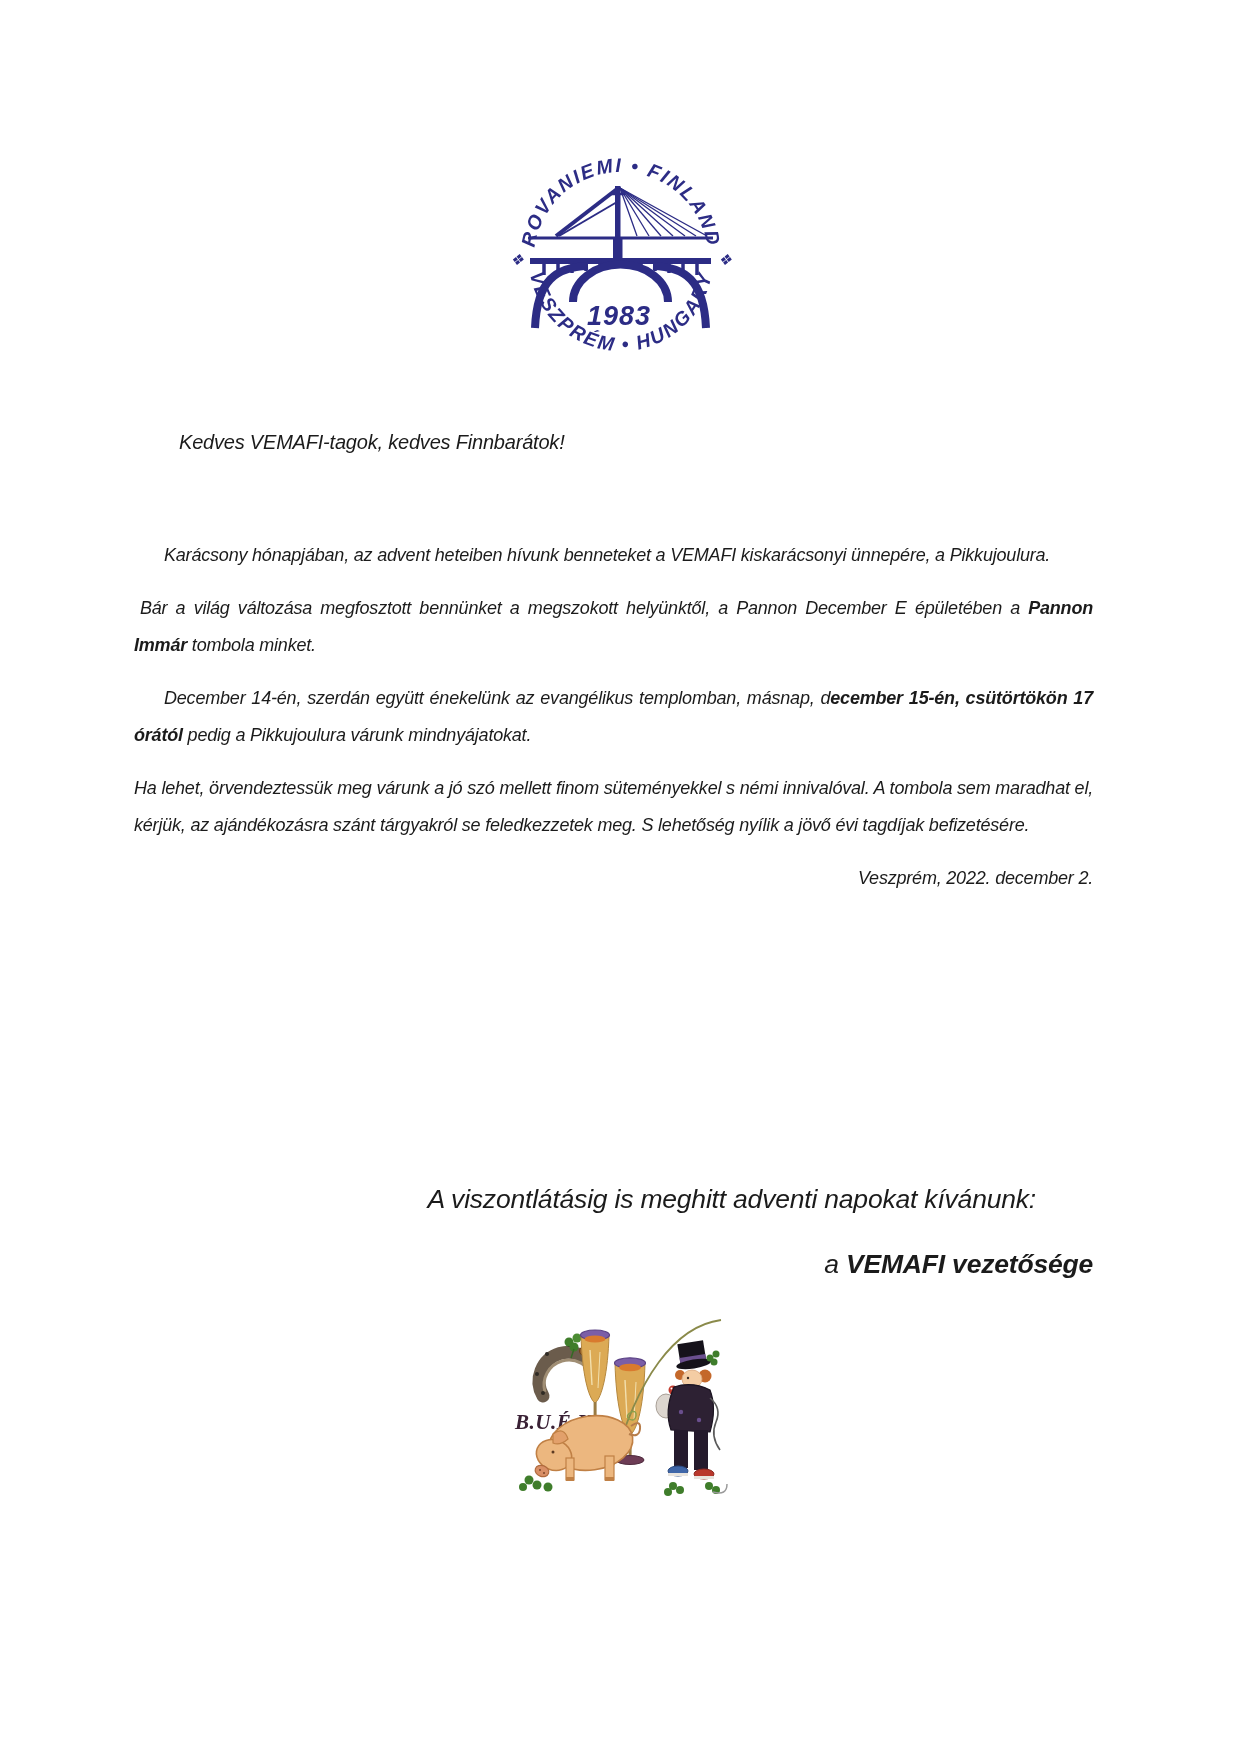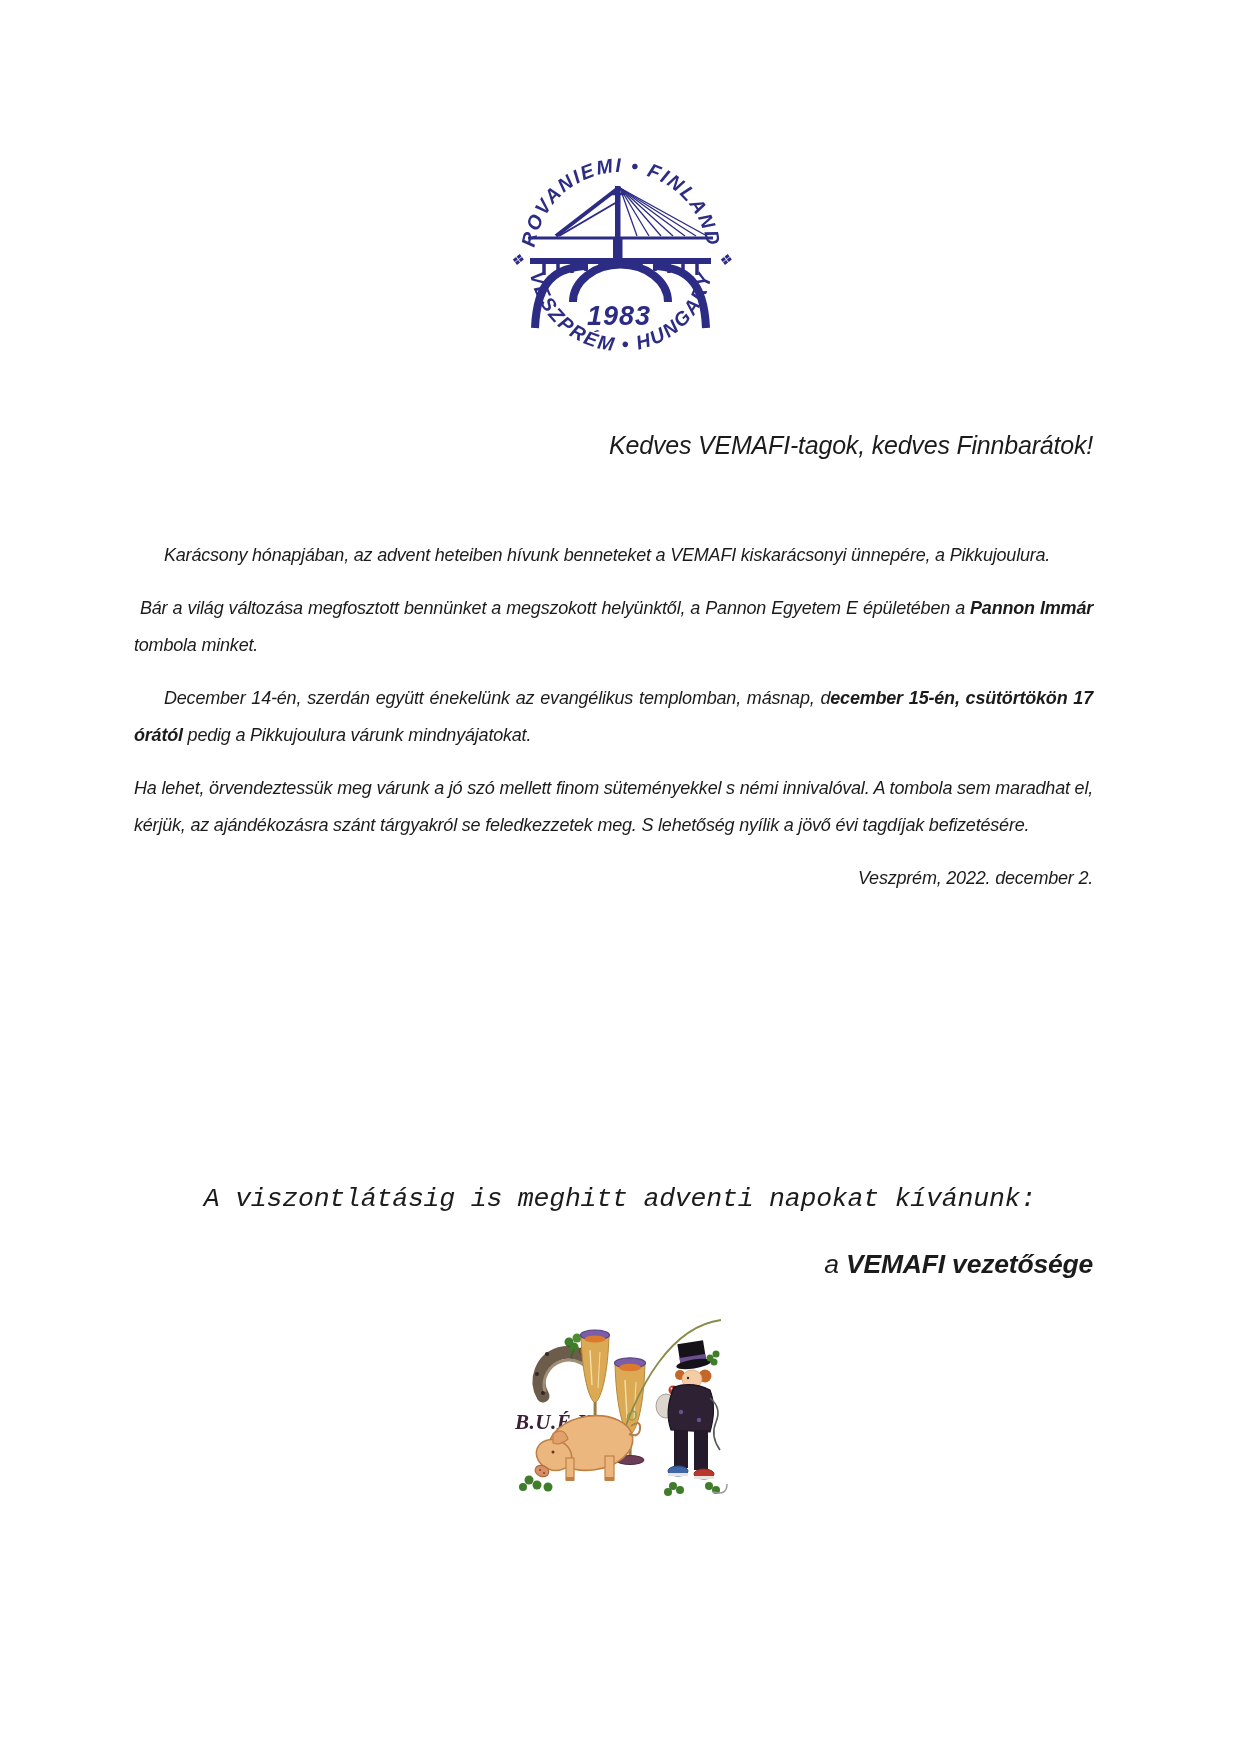--- a/index.html
+++ b/index.html
@@ -17,43 +17,43 @@
   .logo-wrap{
     position:absolute;top:142px;left:50%;
     transform:translateX(-50%);
     width:234px;height:234px;
   }
   .logo-wrap svg{display:block;width:100%;height:100%;}
   
   .salutation{
     position:absolute;top:431px;left:134px;right:148px;
     padding-left:45px;
-    text-align:right;
-    font-size:25px;
+    text-align:left;
+    font-size:20px;
     letter-spacing:-0.2px;
   }
   
   .letter-body{
     position:absolute;top:537px;left:134px;right:148px;
     font-size:18px;
     line-height:37px;
     letter-spacing:-0.2px;
     text-align:justify;
   }
   .letter-body p{margin:0 0 16px 0;}
   .indent-lg{text-indent:30px;}
   .indent-sm{text-indent:6px;}
   .dateline{text-align:right;margin-top:0;}
   b,.bold{font-weight:700;}
   
   .closing-block{
     position:absolute;top:1181px;left:134px;right:148px;
     font-size:26.5px;line-height:37px;letter-spacing:-0.2px;
   }
-  .closing-line{text-align:right;padding-right:57px;font-family:Liberation Mono, monospace;}
+  .closing-line{text-align:right;padding-right:57px;}
   .signature-line{text-align:right;margin-top:28px;}
   
   .buek-wrap{
     position:absolute;top:1316px;left:50%;
     transform:translateX(-50%);
     width:216px;height:184px;
   }
   .buek-wrap svg{display:block;width:100%;height:100%;}
 </style>
 </head>
@@ -121,21 +121,21 @@
       </g>
 
       <text x="115" y="183" font-family="Liberation Sans, sans-serif" font-size="27" font-weight="bold" font-style="italic" fill="#2c2c85" text-anchor="middle" letter-spacing="1">1983</text>
     </svg>
   </div>
 
   <div class="salutation">Kedves VEMAFI-tagok, kedves Finnbarátok!</div>
 
   <div class="letter-body">
     <p class="indent-lg">Karácsony hónapjában, az advent heteiben hívunk benneteket a VEMAFI kiskarácsonyi ünnepére, a Pikkujoulura.</p>
-    <p class="indent-sm"><span>Bár a világ változása megfosztott bennünket a megszokott helyünktől, a Pannon Egyetem E épületében a </span><b>Pannon Immár</b><span> tombola minket.</span></p>
+    <p class="indent-sm"><span>Bár a világ változása megfosztott bennünket a megszokott helyünktől, a Pannon December E épületében a </span><b>Pannon Immár</b><span> tombola minket.</span></p>
     <p class="indent-lg"><span>December 14-én, szerdán együtt énekelünk az evangélikus templomban, másnap, d</span><b>ecember 15-én, csütörtökön 17 órától</b><span> pedig a Pikkujoulura várunk mindnyájatokat.</span></p>
     <p>Ha lehet, örvendeztessük meg várunk a jó szó mellett finom süteményekkel s némi innivalóval. A tombola sem maradhat el, kérjük, az ajándékozásra szánt tárgyakról se feledkezzetek meg. S lehetőség nyílik a jövő évi tagdíjak befizetésére.</p>
     <p class="dateline">Veszprém, 2022. december 2.</p>
   </div>
 
   <div class="closing-block">
     <div class="closing-line">A viszontlátásig is meghitt adventi napokat kívánunk:</div>
     <div class="signature-line"><span>a </span><b>VEMAFI vezetősége</b></div>
   </div>
 

